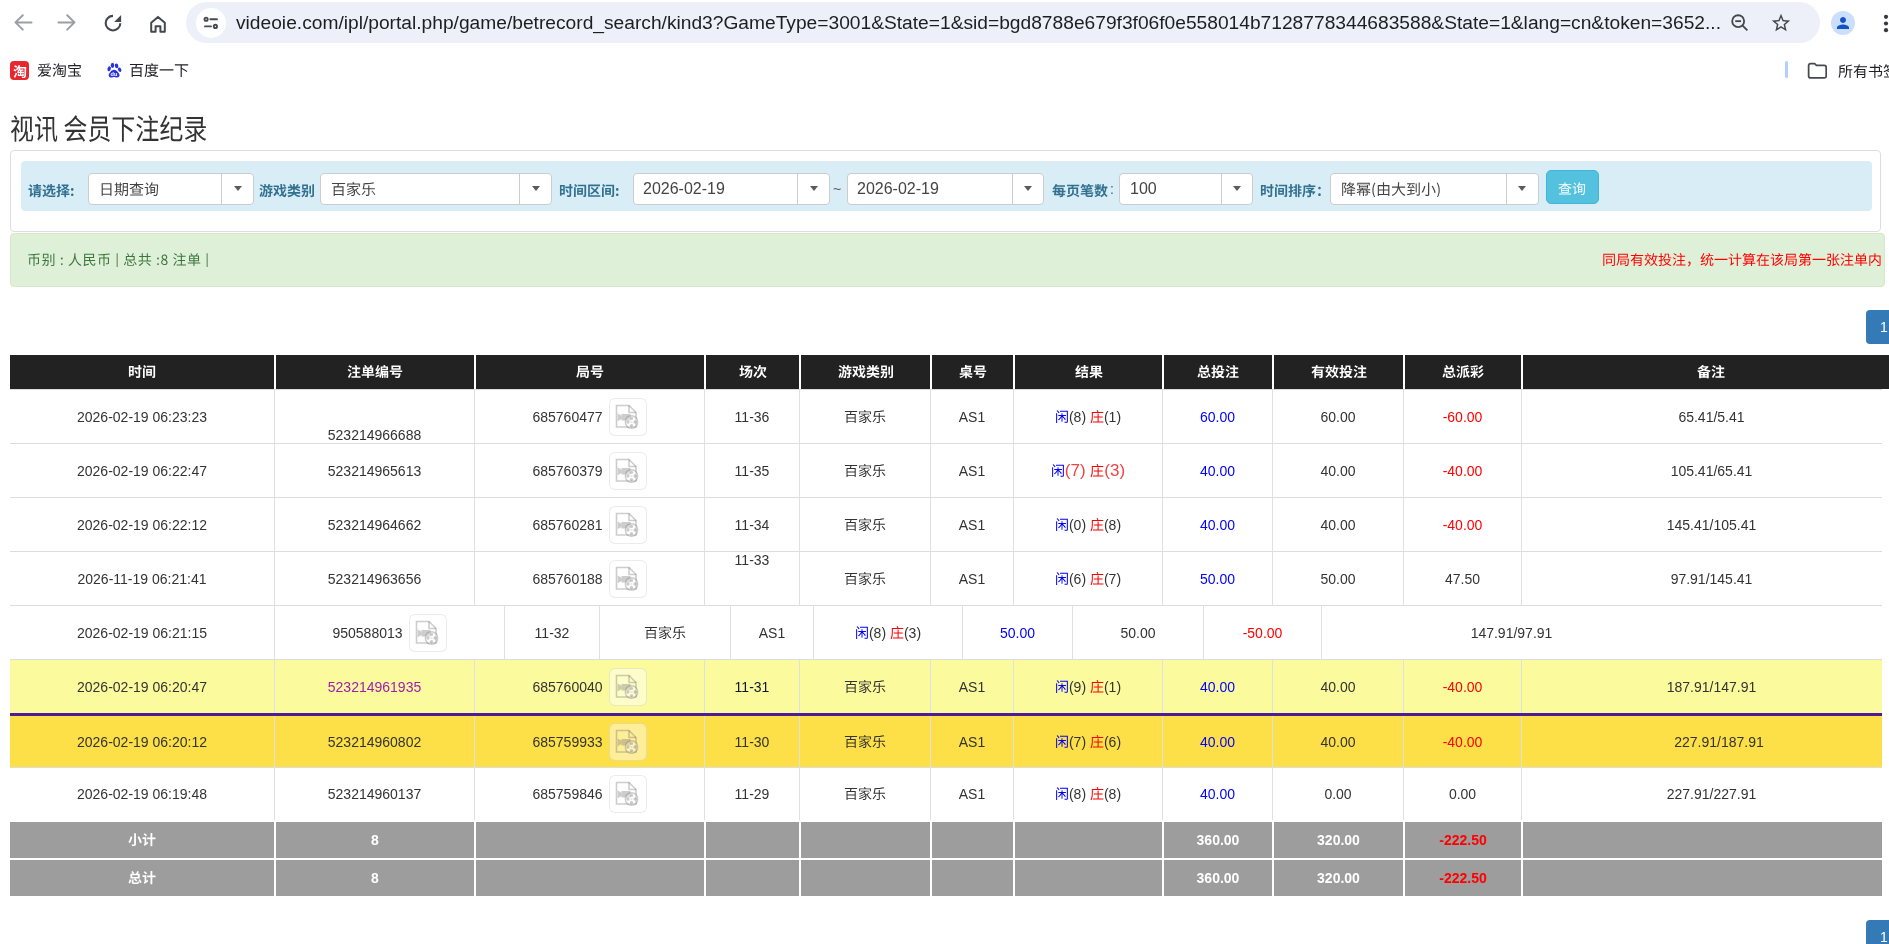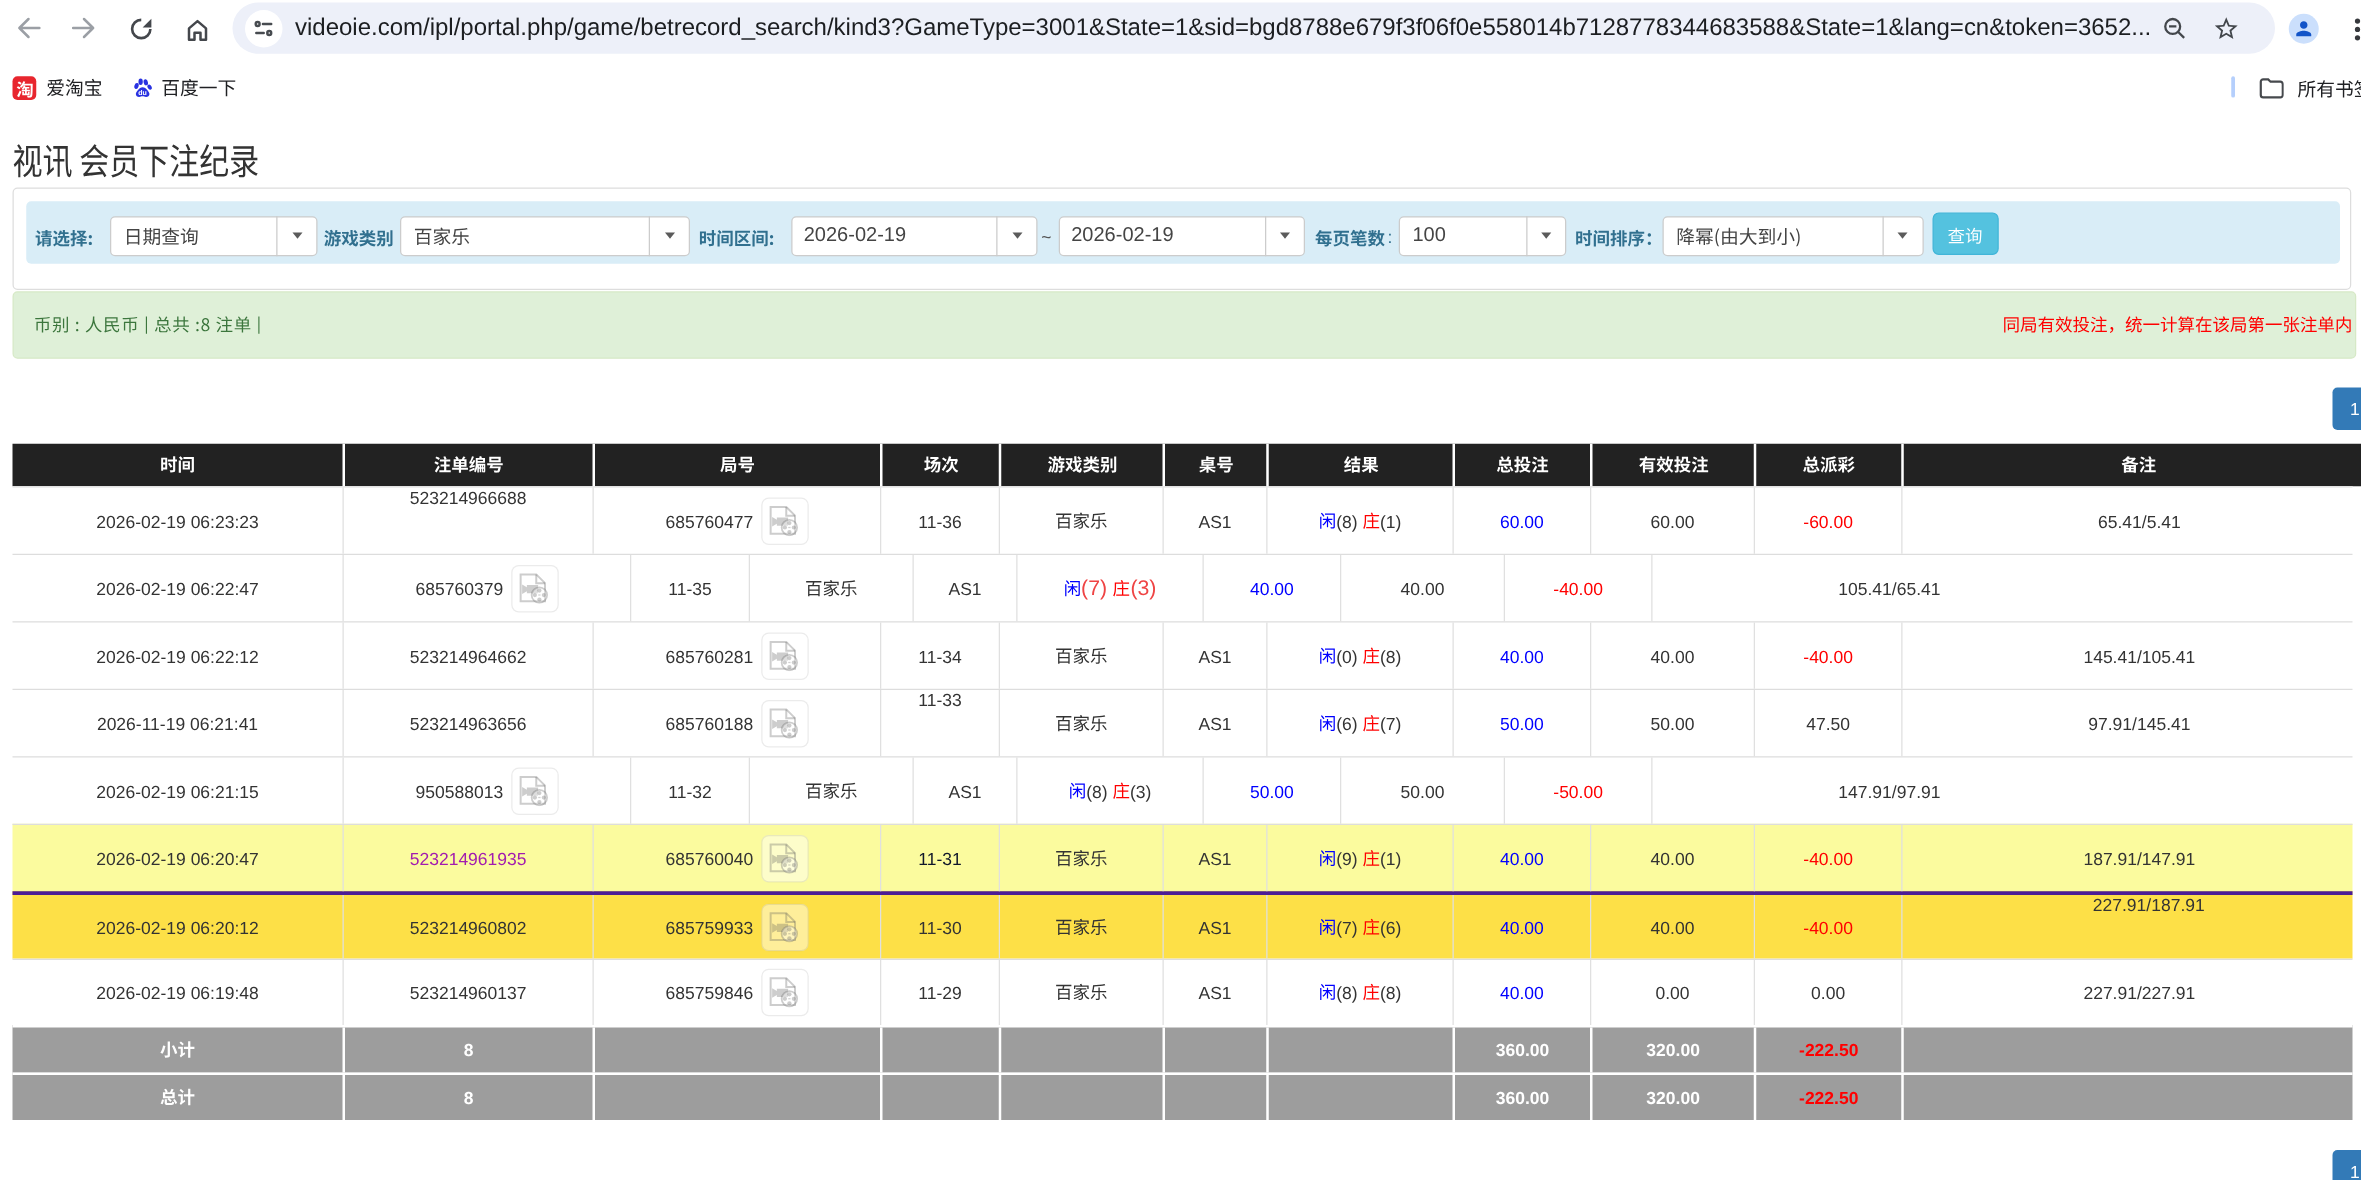--- a/index.html
+++ b/index.html
@@ -200,21 +200,21 @@
       <div style="width:368px;border-left:2px solid #fff;padding-left:10px;box-sizing:border-box;display:flex;align-items:center;justify-content:center">
         <svg width="28" height="15.4" viewBox="0 -12.9 28 15.4" style="vertical-align:-2.5px">
           <path fill="#fff" d="M8.96 -9.324C8.386000000000001 -8.82 7.7 -8.386000000000001 6.916 -7.994C6.062 -8.372 5.3340000000000005 -8.792 4.774 -9.268L4.844 -9.324ZM5.04 -11.956C4.284 -10.78 2.898 -9.52 0.8260000000000001 -8.652000000000001C1.19 -8.372 1.708 -7.784 1.946 -7.392C2.52 -7.686 3.052 -7.994 3.5420000000000003 -8.33C4.0040000000000004 -7.938 4.508 -7.588 5.04 -7.266C3.5700000000000003 -6.79 1.9180000000000001 -6.468 0.23800000000000002 -6.2860000000000005C0.518 -5.908 0.84 -5.18 0.966 -4.732L2.072 -4.9V1.26H3.822V0.854H9.926V1.246H11.76V-4.97H2.436C4.032 -5.2780000000000005 5.572 -5.712 6.958 -6.314C8.694 -5.614 10.696 -5.138 12.782 -4.9C12.992 -5.348 13.454 -6.0760000000000005 13.804 -6.454C12.054 -6.6080000000000005 10.346 -6.888 8.848 -7.322C10.024000000000001 -8.092 11.018 -9.03 11.704 -10.192L10.598 -10.85L10.318 -10.766H6.216C6.44 -11.032 6.636 -11.312 6.832 -11.592ZM3.822 -1.47H6.0760000000000005V-0.5740000000000001H3.822ZM3.822 -2.7720000000000002V-3.528H6.0760000000000005V-2.7720000000000002ZM9.926 -1.47V-0.5740000000000001H7.812V-1.47ZM9.926 -2.7720000000000002H7.812V-3.528H9.926Z M15.274000000000001 -10.5C16.142 -10.066 17.318 -9.394 17.892 -8.932L18.872 -10.318C18.256 -10.738 17.038 -11.354000000000001 16.212 -11.732000000000001ZM14.49 -6.58C15.358 -6.16 16.548000000000002 -5.502 17.108 -5.0680000000000005L18.046 -6.468C17.43 -6.888 16.226 -7.476 15.386 -7.84ZM14.868 0.014 16.282 1.1480000000000001C17.122 -0.224 18.018 -1.82 18.759999999999998 -3.29L17.528 -4.41C16.688 -2.786 15.61 -1.036 14.868 0.014ZM21.644 -11.438C22.036 -10.766 22.428 -9.884 22.624000000000002 -9.282H18.886V-7.686H22.274V-5.208H19.445999999999998V-3.612H22.274V-0.756H18.451999999999998V0.84H27.594V-0.756H24.024V-3.612H26.712V-5.208H24.024V-7.686H27.216V-9.282H22.96L24.29 -9.772C24.108 -10.374 23.618000000000002 -11.284 23.184 -11.956Z"></path>
         </svg>
       </div>
     </div>
     <div style="display:flex;height:54px;background:#fff;border-top:1px solid #ddd;box-sizing:border-box">
       <div style="width:264px;box-sizing:border-box;display:flex;align-items:center;justify-content:center;color:#333;font-size:14px">
         <span>2026-02-19 06:23:23</span>
       </div>
-      <div style="width:200px;border-left:1px solid #e0e0e0;box-sizing:border-box;display:flex;align-items:flex-start;justify-content:center;color:#333;font-size:14px">
+      <div style="width:200px;border-left:1px solid #e0e0e0;box-sizing:border-box;display:flex;align-items:flex-end;justify-content:center;color:#333;font-size:14px">
         <span>523214966688</span>
       </div>
       <div style="width:230px;border-left:1px solid #e0e0e0;box-sizing:border-box;display:flex;align-items:center;justify-content:center;color:#333;font-size:14px">
         <span>685760477</span>
         <span style="display:inline-block;vertical-align:middle;margin-left:6px;width:36px;height:36px;background:rgba(255,255,255,.45);border:1px solid rgba(60,60,60,.10);border-radius:6px;position:relative">
           <svg width="26" height="26" viewBox="0 0 26 26" style="position:absolute;left:4px;top:4px">
 <g stroke="rgba(90,90,90,.30)" stroke-width="1.6" fill="none">
               <path d="M2.5 2.5h12.5l7 7v14.5h-19.5z"></path>
               <path d="M15 2.5v7h7"></path>
             </g>
@@ -261,20 +261,23 @@
         <span>-60.00</span>
       </div>
       <div style="width:361px;border-left:1px solid #e0e0e0;padding-left:19px;box-sizing:border-box;display:flex;align-items:center;justify-content:center;color:#333;font-size:14px">
         <span>65.41/5.41</span>
       </div>
     </div>
     <div style="display:flex;height:54px;background:#fff;border-top:1px solid #ddd;box-sizing:border-box">
       <div style="width:264px;box-sizing:border-box;display:flex;align-items:center;justify-content:center;color:#333;font-size:14px">
         <span>2026-02-19 06:22:47</span>
       </div>
+      <div style="width:200px;border-left:1px solid #e0e0e0;box-sizing:border-box;display:flex;align-items:center;justify-content:center;color:#333;font-size:14px">
+        <span>523214965613</span>
+      </div>
       <div style="width:230px;border-left:1px solid #e0e0e0;box-sizing:border-box;display:flex;align-items:center;justify-content:center;color:#333;font-size:14px">
         <span>685760379</span>
         <span style="display:inline-block;vertical-align:middle;margin-left:6px;width:36px;height:36px;background:rgba(255,255,255,.45);border:1px solid rgba(60,60,60,.10);border-radius:6px;position:relative">
           <svg width="26" height="26" viewBox="0 0 26 26" style="position:absolute;left:4px;top:4px">
 <g stroke="rgba(90,90,90,.30)" stroke-width="1.6" fill="none">
               <path d="M2.5 2.5h12.5l7 7v14.5h-19.5z"></path>
               <path d="M15 2.5v7h7"></path>
             </g>
 <g fill="rgba(90,90,90,.30)">
               <path d="M7.5 11h9v6.5h-9z"></path>
@@ -613,21 +616,21 @@
       </div>
       <div style="width:110px;border-left:1px solid #e0e0e0;box-sizing:border-box;display:flex;align-items:center;justify-content:center;color:#0000ff;font-size:14px">
         <span>40.00</span>
       </div>
       <div style="width:131px;border-left:1px solid #e0e0e0;box-sizing:border-box;display:flex;align-items:center;justify-content:center;color:#333;font-size:14px">
         <span>40.00</span>
       </div>
       <div style="width:118px;border-left:1px solid #e0e0e0;box-sizing:border-box;display:flex;align-items:center;justify-content:center;color:#ff0000;font-size:14px">
         <span>-40.00</span>
       </div>
-      <div style="width:361px;border-left:1px solid #e0e0e0;padding-left:34px;box-sizing:border-box;display:flex;justify-content:center;color:#333;font-size:14px">
+      <div style="width:361px;border-left:1px solid #e0e0e0;padding-left:34px;box-sizing:border-box;display:flex;align-items:center;justify-content:center;color:#333;font-size:14px">
         <span>227.91/187.91</span>
       </div>
     </div>
     <div style="display:flex;height:53px;background:#fff;border-top:1px solid #ddd;box-sizing:border-box">
       <div style="width:264px;box-sizing:border-box;display:flex;align-items:center;justify-content:center;color:#333;font-size:14px">
         <span>2026-02-19 06:19:48</span>
       </div>
       <div style="width:200px;border-left:1px solid #e0e0e0;box-sizing:border-box;display:flex;align-items:center;justify-content:center;color:#333;font-size:14px">
         <span>523214960137</span>
       </div>

